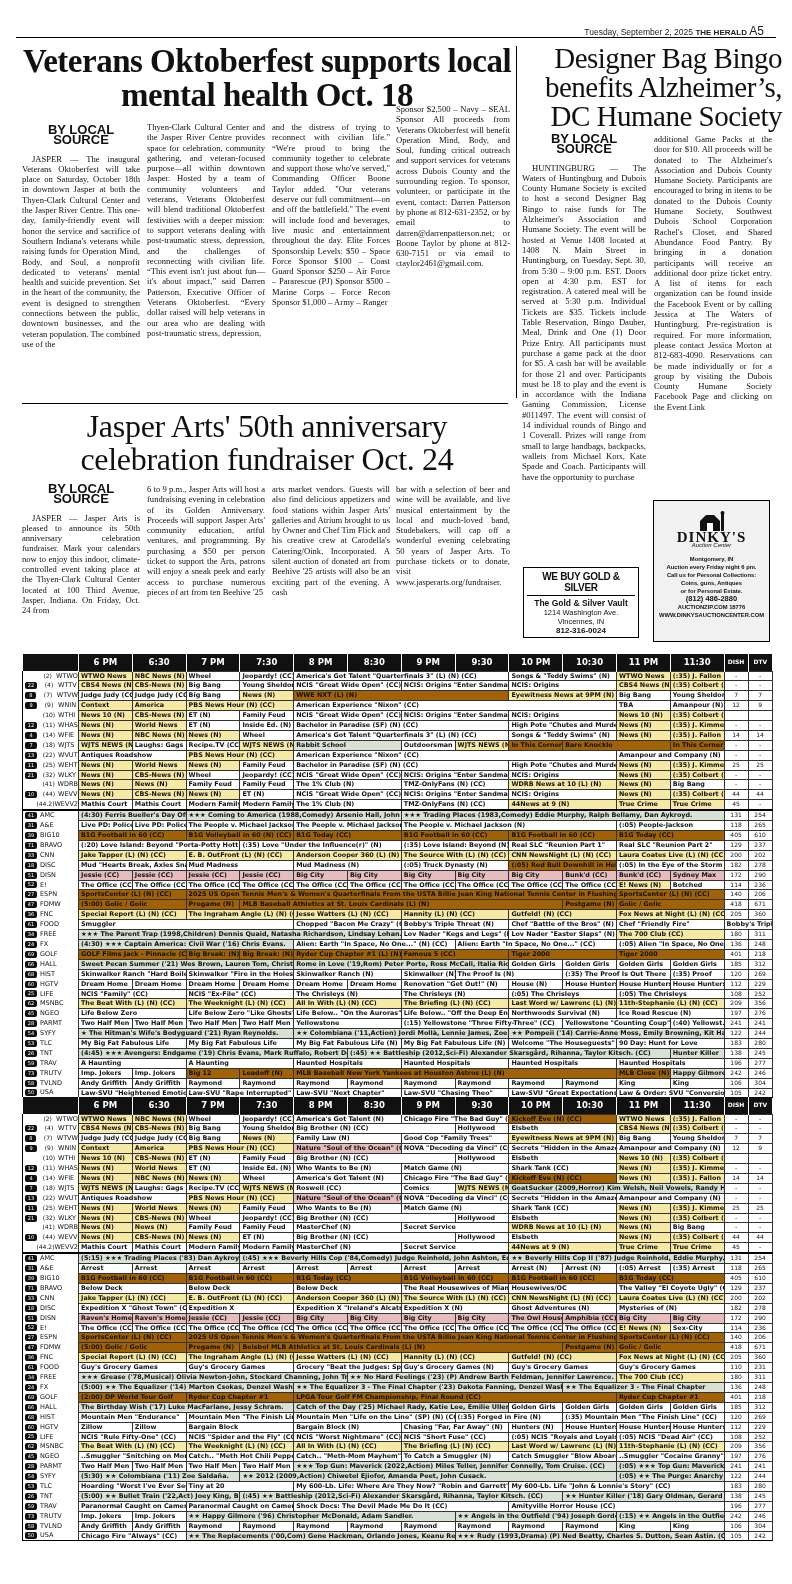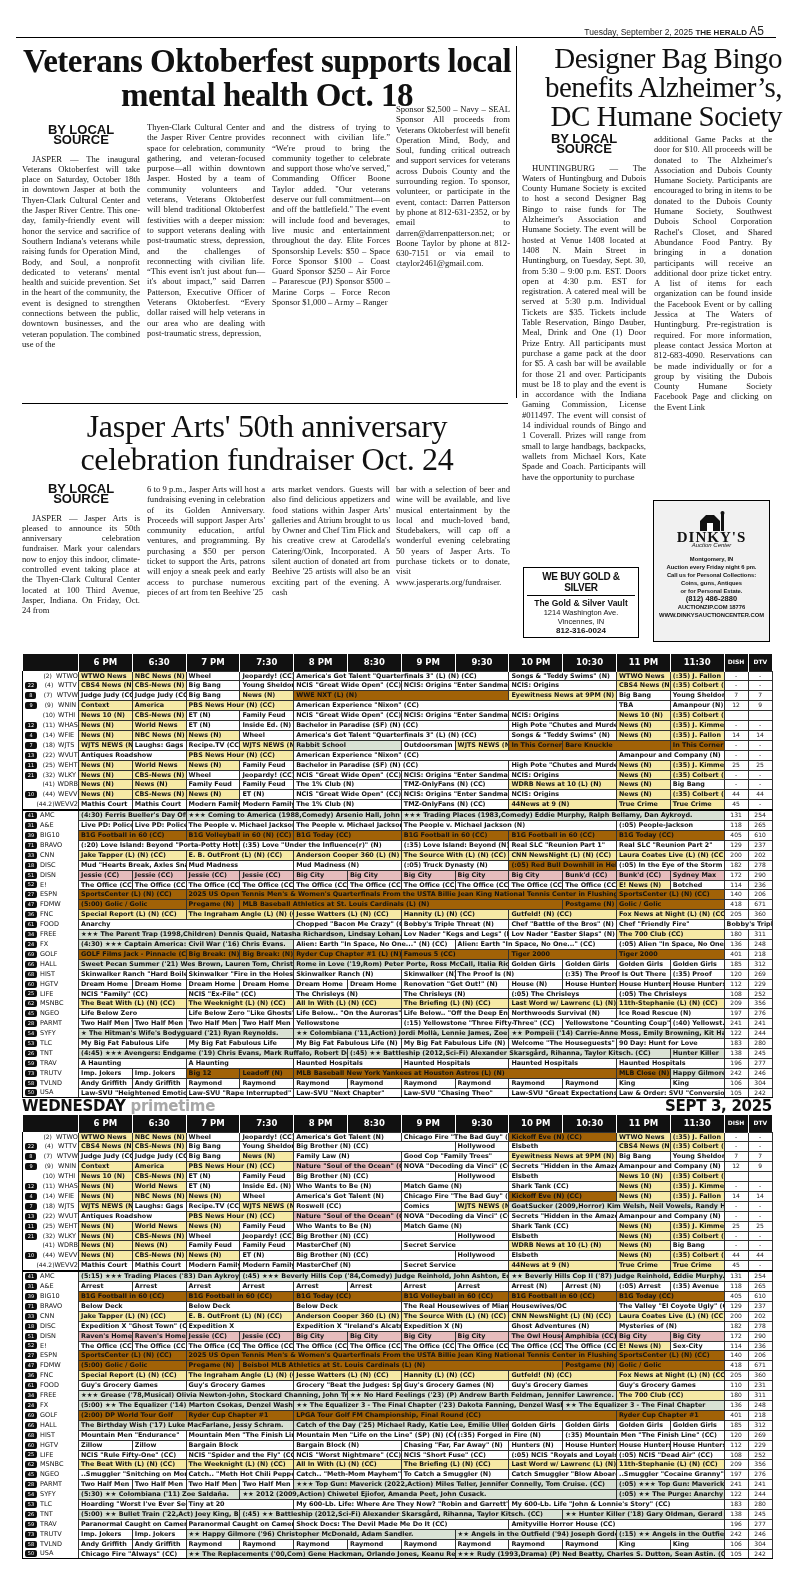--- a/index.html
+++ b/index.html
@@ -615,21 +615,21 @@
           <td class="num">205</td>
           <td class="num">360</td>
         </tr>
         <tr class="">
           <td class="ch">
             <div class="chwrap">
               <span class="badge">61</span>
               <span class="cs">FOOD</span>
             </div>
           </td>
-          <td colspan="4" class="w">Anarchy</td>
+          <td colspan="4" class="w">Smuggler</td>
           <td colspan="2" class="w">Chopped "Bacon Me Crazy" (CC)</td>
           <td colspan="2" class="w">Bobby's Triple Threat (N)</td>
           <td colspan="2" class="w">Chef "Battle of the Bros" (N)</td>
           <td colspan="2" class="w">Chef "Friendly Fire"</td>
           <td colspan="2" class="w">Bobby's Triple Threat</td>
           <td class="num">110</td>
           <td class="num">231</td>
         </tr>
         <tr class="">
           <td class="ch">
@@ -907,24 +907,20 @@
           <td colspan="2" class="w">Law-SVU "Great Expectations"</td>
           <td colspan="2" class="w">Law &amp; Order: SVU "Conversion"</td>
           <td class="num">105</td>
           <td class="num">242</td>
         </tr>
       </tbody>
     </table>
 </div>
 
 <div class="tvsec" style="top:1097px">
-  <div class="tvhead">
-    <div class="tvday"><b>WEDNESDAY</b> <span>primetime</span></div>
-    <div class="tvdate">SEPT 3, 2025</div>
-  </div>
   <table id="tbl-wed">
       <colgroup>
         <col style="width:56px">
         <col style="width:53.8px">
         <col style="width:53.8px">
         <col style="width:53.8px">
         <col style="width:53.8px">
         <col style="width:53.8px">
         <col style="width:53.8px">
         <col style="width:53.8px">
@@ -1252,21 +1248,21 @@
           <td colspan="1" class="w">Arrest</td>
           <td colspan="1" class="w">Arrest</td>
           <td colspan="1" class="w">Arrest</td>
           <td colspan="1" class="w">Arrest</td>
           <td colspan="1" class="w">Arrest</td>
           <td colspan="1" class="w">Arrest</td>
           <td colspan="1" class="w">Arrest</td>
           <td colspan="1" class="w">Arrest (N)</td>
           <td colspan="1" class="w">Arrest (N)</td>
           <td colspan="1" class="w">(:05) Arrest</td>
-          <td colspan="1" class="w">(:35) Avenue</td>
+          <td colspan="1" class="w">(:35) Arrest</td>
           <td class="num">118</td>
           <td class="num">265</td>
         </tr>
         <tr class="">
           <td class="ch">
             <div class="chwrap">
               <span class="badge">39</span>
               <span class="cs">BIG10</span>
             </div>
           </td>

